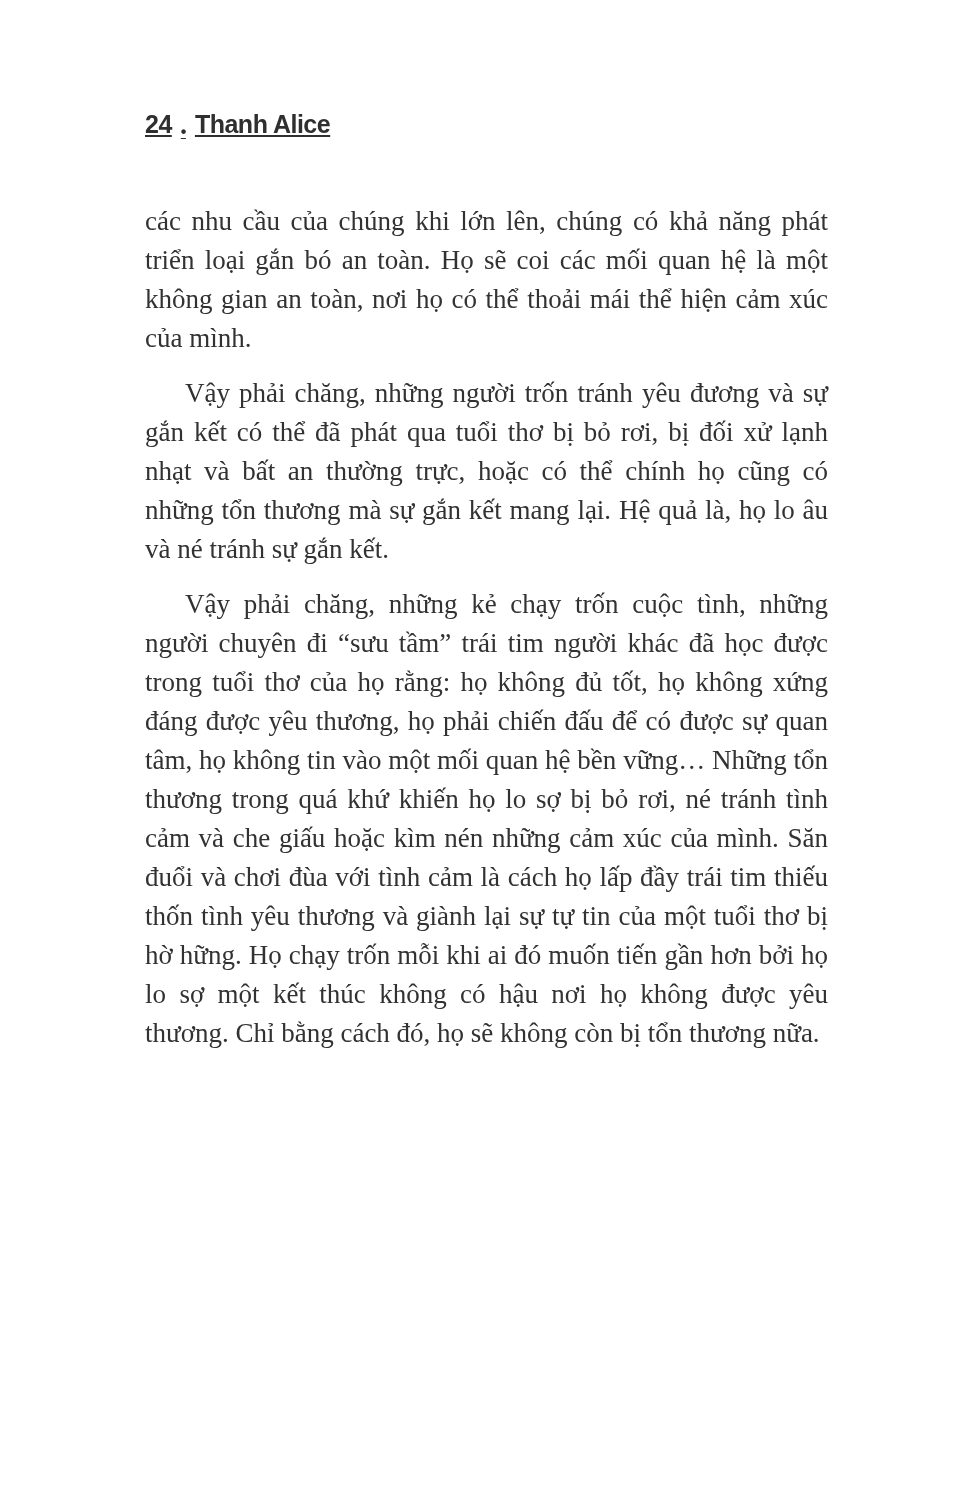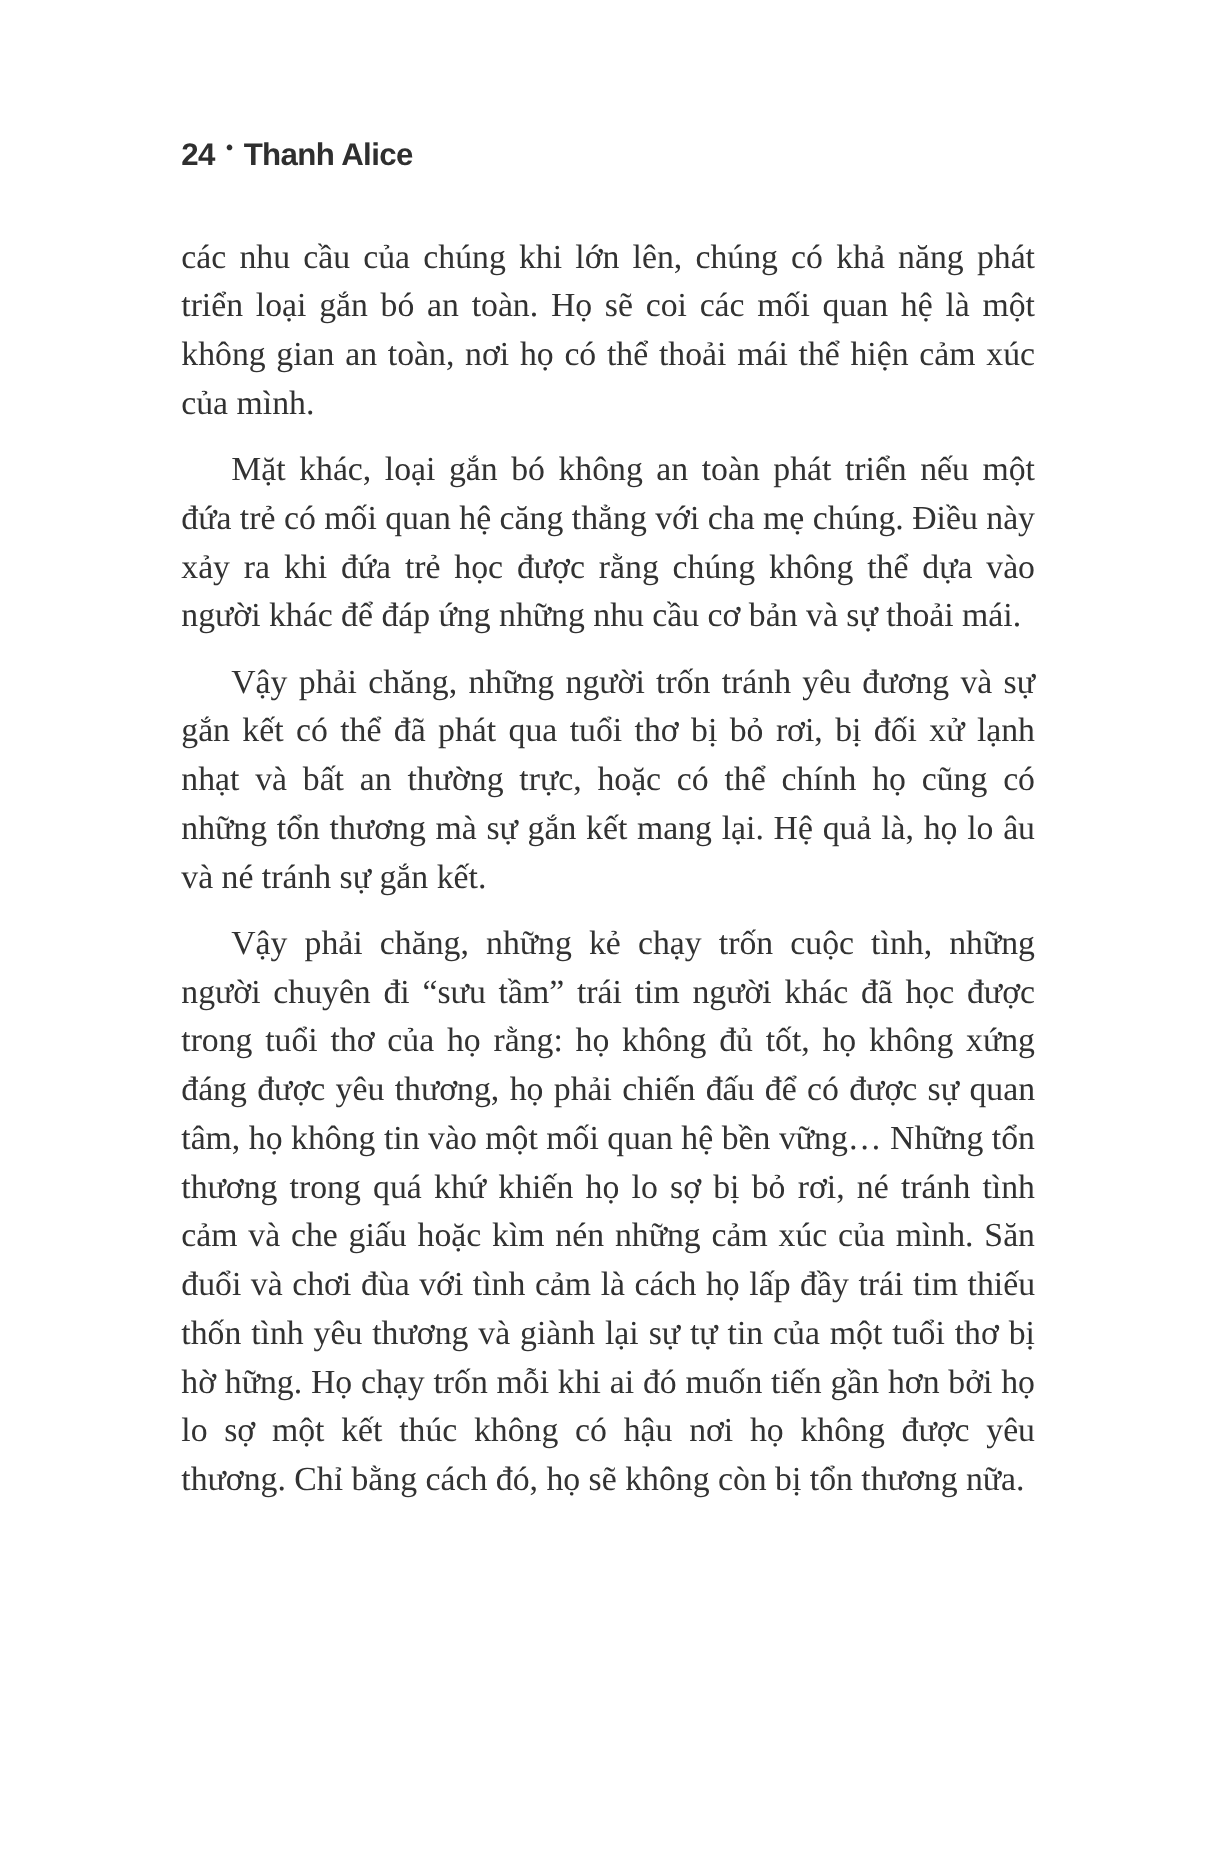--- a/index.html
+++ b/index.html
@@ -19,22 +19,23 @@
     position: absolute;
     top: 110px;
     left: 145px;
     width: 683px;
     font-family: "Liberation Sans", sans-serif;
     font-size: 25px;
     font-weight: 600;
     letter-spacing: -0.5px;
     color: #2f2f2f;
     display: flex;
-    align-items: flex-start;
+    align-items: flex-end;
     gap: 9px;
+    text-decoration: underline;
   }
   .running-header .page-num {
     font-weight: 600;
   }
   .running-header .dot {
     font-size: 16px;
     line-height: 1;
     position: relative;
     top: 1px;
     color: #2f2f2f;
@@ -44,37 +45,36 @@
     top: 186px;
     left: 145px;
     width: 683px;
     color: #323232;
     font-size: 27px;
     line-height: 39px;
     text-align: justify;
     text-justify: inter-word;
   }
   .body-text p {
-    margin: 0 0 14px 0;
+    margin: 16px 0 14px 0;
   }
   .body-text p.indent {
     text-indent: 40px;
   }
 </style>
 </head>
 <body>
 
 <div class="page">
 
   <div class="running-header">
     <span class="page-num">24</span>
     <span class="dot">•</span>
     <span class="book-title">Thanh Alice</span>
   </div>
 
   <div class="body-text">
     <p>các nhu cầu của chúng khi lớn lên, chúng có khả năng phát triển loại gắn bó an toàn. Họ sẽ coi các mối quan hệ là một không gian an toàn, nơi họ có thể thoải mái thể hiện cảm xúc của mình.</p>
-    <p class="indent">Mặt khác, loại gắn bó không an toàn phát triển nếu một đứa trẻ có mối quan hệ căng thẳng với cha mẹ chúng. Điều này xảy ra khi đứa trẻ học được rằng chúng không thể dựa vào người khác để đáp ứng những nhu cầu cơ bản và sự thoải mái.</p>
     <p class="indent">Vậy phải chăng, những người trốn tránh yêu đương và sự gắn kết có thể đã phát qua tuổi thơ bị bỏ rơi, bị đối xử lạnh nhạt và bất an thường trực, hoặc có thể chính họ cũng có những tổn thương mà sự gắn kết mang lại. Hệ quả là, họ lo âu và né tránh sự gắn kết.</p>
     <p class="indent">Vậy phải chăng, những kẻ chạy trốn cuộc tình, những người chuyên đi “sưu tầm” trái tim người khác đã học được trong tuổi thơ của họ rằng: họ không đủ tốt, họ không xứng đáng được yêu thương, họ phải chiến đấu để có được sự quan tâm, họ không tin vào một mối quan hệ bền vững… Những tổn thương trong quá khứ khiến họ lo sợ bị bỏ rơi, né tránh tình cảm và che giấu hoặc kìm nén những cảm xúc của mình. Săn đuổi và chơi đùa với tình cảm là cách họ lấp đầy trái tim thiếu thốn tình yêu thương và giành lại sự tự tin của một tuổi thơ bị hờ hững. Họ chạy trốn mỗi khi ai đó muốn tiến gần hơn bởi họ lo sợ một kết thúc không có hậu nơi họ không được yêu thương. Chỉ bằng cách đó, họ sẽ không còn bị tổn thương nữa.</p>
   </div>
 
 </div>
 
 </body></html>

